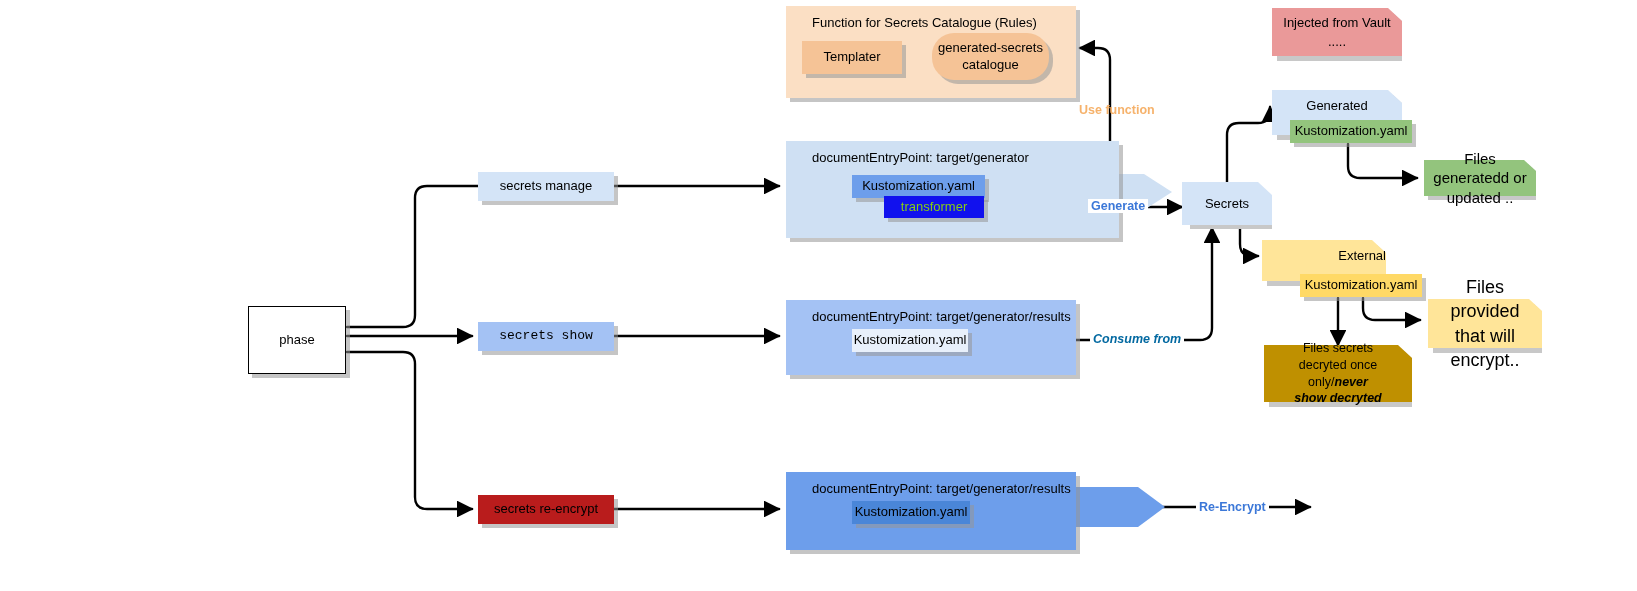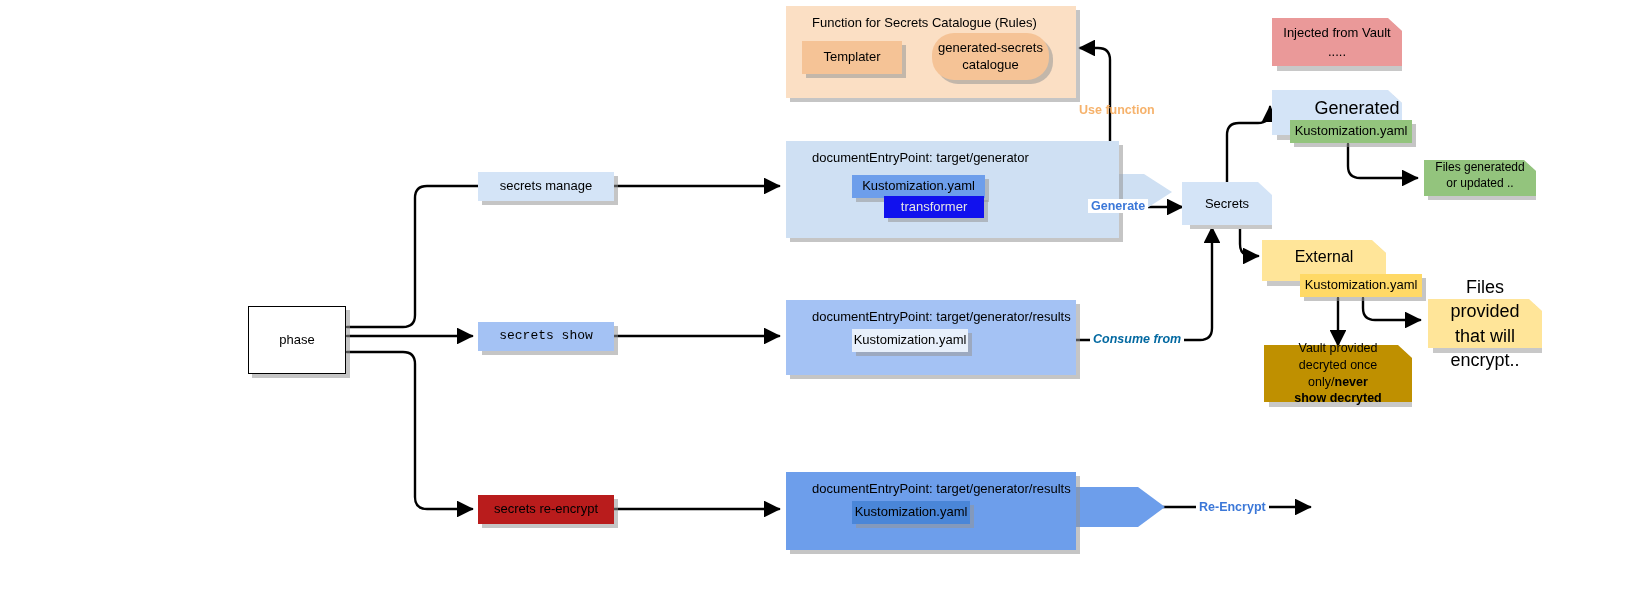--- a/index.html
+++ b/index.html
@@ -66,21 +66,21 @@
     font-weight: bold;
     background: #ffffff;
     padding: 0 3px;
     white-space: nowrap;
     z-index: 8;
   }
   .chev {
     position: absolute;
     z-index: 3;
   }
-  b.ital { font-weight: bold; }
+  b.ital { font-style: italic; font-weight: bold; }
 </style>
 </head>
 <body>
 
 <div id="canvas">
 
   <svg id="svg-layer" viewBox="0 0 1637 591" xmlns="http://www.w3.org/2000/svg">
     <defs>
       <marker id="arrow" viewBox="0 0 10 10" refX="9" refY="5" markerWidth="7" markerHeight="7" orient="auto-start-reverse">
         <path d="M 0 0 L 10 5 L 0 10 z" fill="#000"></path>
@@ -154,21 +154,21 @@
   </div>
 
   <div class="node shadow" style="left:786px; top:141px; width:333px; height:97px; background:#cfe0f3; display:block;">
     <span class="lbl-topleft">documentEntryPoint: target/generator</span>
   </div>
 
   <div class="node shadow" style="left:852px; top:175px; width:133px; height:23px; background:#6d9eeb;">
     <span>Kustomization.yaml</span>
   </div>
 
-  <div class="node shadow" style="left:884px; top:196px; width:100px; height:22px; background:#1111ee; color:#e5e5e5;">
+  <div class="node shadow" style="left:884px; top:196px; width:100px; height:22px; background:#1111ee; color:#84cc16;">
     <span>transformer</span>
   </div>
 
   <svg class="chev" style="left:1048px; top:168px; width:124px; height:48px;" viewBox="0 0 124 48" xmlns="http://www.w3.org/2000/svg">
     <path d="M0 6 L96 6 L124 24 L96 42 L0 42 Z" fill="#cfe0f3"></path>
   </svg>
 
   <div class="node shadow" style="left:786px; top:300px; width:290px; height:75px; background:#a4c2f4; display:block;">
     <span class="lbl-topleft">documentEntryPoint: target/generator/results</span>
   </div>
@@ -192,61 +192,61 @@
   <div class="note" style="left:1182px; top:182px; width:90px; height:47px;">
     <svg class="note-body" viewBox="0 0 90 47" xmlns="http://www.w3.org/2000/svg">
       <path d="M4 4 L76 4 L90 17 L90 47 L4 47 Z" fill="#c8c8c8" transform="translate(4,4)"></path>
       <path d="M0 0 L76 0 L90 13 L90 43 L0 43 Z" fill="#d4e4f7"></path>
     </svg>
     <div style="position:absolute; inset:0; display:flex; align-items:center; justify-content:center; font-size:13px; padding-bottom:4px;">
       <span>Secrets</span>
     </div>
   </div>
 
-  <div class="note" style="left:1272px; top:8px; width:130px; height:54px;margin-top:10px;">
+  <div class="note" style="left:1272px; top:8px; width:130px; height:54px;">
     <svg class="note-body" viewBox="0 0 130 54" xmlns="http://www.w3.org/2000/svg">
       <path d="M0 0 L116 0 L130 13 L130 48 L0 48 Z" fill="#c8c8c8" transform="translate(5,5)"></path>
       <path d="M0 0 L116 0 L130 13 L130 48 L0 48 Z" fill="#ea9999"></path>
     </svg>
     <div style="position:absolute; inset:0; display:flex; flex-direction:column; align-items:center; justify-content:center; font-size:13px; padding-bottom:6px; line-height:1.5;">
       <span>Injected from  Vault</span>
       <span>.....</span>
     </div>
   </div>
 
   <div class="note" style="left:1272px; top:90px; width:130px; height:50px;">
     <svg class="note-body" viewBox="0 0 130 50" xmlns="http://www.w3.org/2000/svg">
       <path d="M0 0 L116 0 L130 13 L130 45 L0 45 Z" fill="#c8c8c8" transform="translate(5,5)"></path>
       <path d="M0 0 L116 0 L130 13 L130 45 L0 45 Z" fill="#d4e4f7"></path>
     </svg>
-    <div style="position:absolute; left:0; top:8px; width:100%; text-align:center; font-size:18px;margin-left:20px;">
+    <div style="position:absolute; left:0; top:8px; width:100%; text-align:center; font-size:13px;">
       <span>Generated</span>
     </div>
   </div>
 
   <div class="node shadow" style="left:1290px; top:120px; width:122px; height:23px; background:#93c47d;">
     <span>Kustomization.yaml</span>
   </div>
 
   <div class="note" style="left:1424px; top:160px; width:112px; height:40px;">
     <svg class="note-body" viewBox="0 0 112 40" xmlns="http://www.w3.org/2000/svg">
       <path d="M0 0 L100 0 L112 11 L112 36 L0 36 Z" fill="#c8c8c8" transform="translate(4,4)"></path>
       <path d="M0 0 L100 0 L112 11 L112 36 L0 36 Z" fill="#93c47d"></path>
     </svg>
-    <div style="position:absolute; inset:0; display:flex; justify-content:center; text-align:center; font-size:12px; padding:0 6px 4px 6px; line-height:1.3;">
+    <div style="position:absolute; inset:0; display:flex; align-items:center; justify-content:center; text-align:center; font-size:15px; padding:0 6px 4px 6px; line-height:1.3;">
       <span>Files generatedd or updated  ..</span>
     </div>
   </div>
 
   <div class="note" style="left:1262px; top:240px; width:124px; height:46px;">
     <svg class="note-body" viewBox="0 0 124 46" xmlns="http://www.w3.org/2000/svg">
       <path d="M0 0 L110 0 L124 13 L124 41 L0 41 Z" fill="#c8c8c8" transform="translate(5,5)"></path>
       <path d="M0 0 L110 0 L124 13 L124 41 L0 41 Z" fill="#ffe599"></path>
     </svg>
-    <div style="position:absolute; left:0; top:8px; width:100%; text-align:center; font-size:16px;">
+    <div style="position:absolute; left:0; top:8px; width:100%; text-align:right; font-size:13px;">
       <span>External</span>
     </div>
   </div>
 
   <div class="node shadow" style="left:1300px; top:274px; width:122px; height:23px; background:#ffd966;">
     <span>Kustomization.yaml</span>
   </div>
 
   <div class="note" style="left:1428px; top:299px; width:114px; height:54px;">
     <svg class="note-body" viewBox="0 0 114 54" xmlns="http://www.w3.org/2000/svg">
@@ -257,21 +257,21 @@
       <span>Files provided that will encrypt..</span>
     </div>
   </div>
 
   <div class="note" style="left:1264px; top:345px; width:148px; height:62px;">
     <svg class="note-body" viewBox="0 0 148 62" xmlns="http://www.w3.org/2000/svg">
       <path d="M0 0 L134 0 L148 13 L148 57 L0 57 Z" fill="#c8c8c8" transform="translate(5,5)"></path>
       <path d="M0 0 L134 0 L148 13 L148 57 L0 57 Z" fill="#bf9000"></path>
     </svg>
     <div style="position:absolute; inset:0; display:flex; flex-direction:column; align-items:center; justify-content:center; text-align:center; font-size:12.5px; padding:0 4px 5px 4px; line-height:1.33; color:#000;">
-      <span>Vault provided</span>
+      <span>Files secrets</span>
       <span>
         <span>decryted once only/</span><b class="ital">never</b>
       </span>
       <b class="ital">show decryted</b>
     </div>
   </div>
 
   <div class="edge-label" style="left:1076px; top:103px; color:#f6b26b; background:transparent;">Use function</div>
 
   <div class="edge-label" style="left:1088px; top:199px; color:#3c78d8;">Generate</div>

